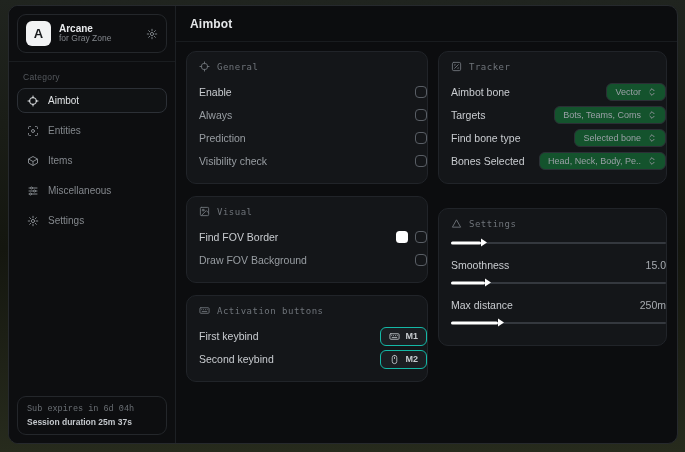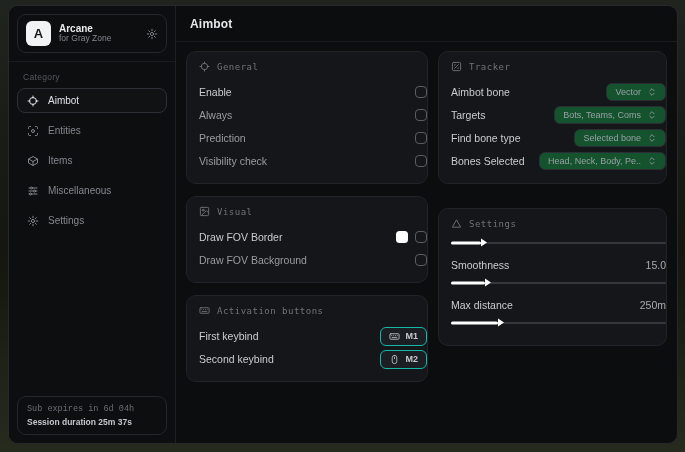--- a/index.html
+++ b/index.html
@@ -221,21 +221,21 @@
         <div class="card">
           <div class="card-head">
             <svg viewBox="0 0 24 24" fill="none" stroke="currentColor" stroke-width="2" stroke-linecap="round" stroke-linejoin="round">
               <rect x="3" y="3" width="18" height="18" rx="2"></rect>
                 <circle cx="9" cy="9" r="2"></circle>
                 <path d="M21 15l-5-5L5 21"></path>
             </svg>
             <span class="sec-title">Visual</span>
           </div>
           <div class="row">
-            <span class="lbl">Draw FOV Border</span>
+            <span class="lbl">Find FOV Border</span>
             <span class="right-group">
               <span class="swatch" style="background: rgb(255, 255, 255);"></span>
               <span class="checkbox"></span>
             </span>
           </div>
           <div class="row">
             <span class="lbl dim">Draw FOV Background</span>
             <span class="checkbox"></span>
           </div>
         </div>

